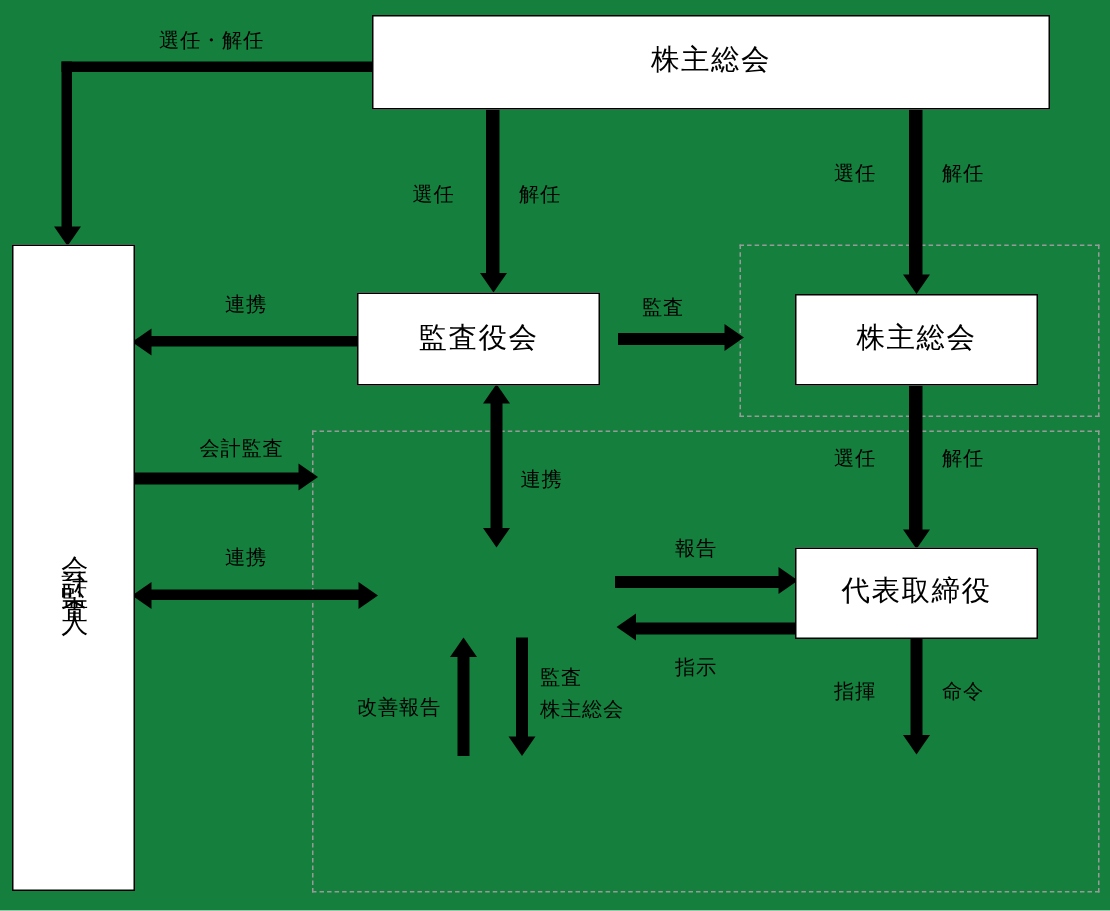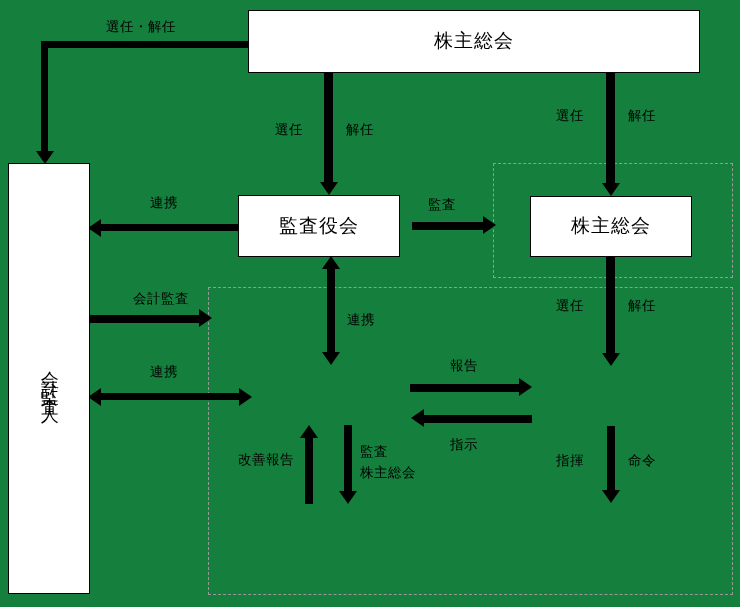--- a/index.html
+++ b/index.html
@@ -113,20 +113,23 @@
 
   <div class="node" style="left:238px; top:195px; width:162px; height:62px;text-align:right;">
     <span class="node-label">監査役会</span>
   </div>
 
   <div class="node" style="left:530px; top:196px; width:162px; height:61px;">
     <span class="node-label">株主総会</span>
   </div>
 
 
+  <div class="node" style="left:530px; top:365px; width:162px; height:61px;">
+    <span class="node-label">代表取締役</span>
+  </div>
 
 
   <div class="shaft-h" style="left:41px; top:41px; width:210px; height:7px;"></div>
   <div class="shaft-v" style="left:41px; top:41px; width:7px; height:112px;"></div>
   <div class="head head-down" style="left:35.5px; top:151px;"></div>
   <div class="edge-label" style="left:106px; top:18px;">選任・解任</div>
 
   <div class="shaft-v" style="left:324px; top:73px; width:9px; height:110px;"></div>
   <div class="head head-down" style="left:319.5px; top:182px;"></div>
   <div class="edge-label" style="left:275px; top:121px;">選任</div>
@@ -168,21 +171,21 @@
   <div class="shaft-h" style="left:410px; top:384px; width:110px; height:8px;"></div>
   <div class="head head-right" style="left:519px; top:378px;"></div>
   <div class="edge-label" style="left:450px; top:357px;">報告</div>
 
   <div class="shaft-h" style="left:422px; top:415px; width:110px; height:8px;"></div>
   <div class="head head-left" style="left:411px; top:409px;"></div>
   <div class="edge-label" style="left:450px; top:436px;">指示</div>
 
   <div class="shaft-v" style="left:305px; top:436px; width:8px; height:68px;"></div>
   <div class="head head-up" style="left:300px; top:425px;"></div>
-  <div class="edge-label" style="left:238px; top:451px;text-align:center;">改善報告</div>
+  <div class="edge-label" style="left:238px; top:463px;text-align:center;">改善報告</div>
 
   <div class="shaft-v" style="left:344px; top:425px; width:8px; height:67px;"></div>
   <div class="head head-down" style="left:339px; top:491px;"></div>
   <div class="edge-label" style="left:360px; top:443px;">監査</div>
   <div class="edge-label" style="left:360px; top:464px;">株主総会</div>
 
   <div class="shaft-v" style="left:607px; top:426px; width:8px; height:65px;"></div>
   <div class="head head-down" style="left:602px; top:490px;"></div>
   <div class="edge-label" style="left:556px; top:452px;">指揮</div>
   <div class="edge-label" style="left:628px; top:452px;">命令</div>

